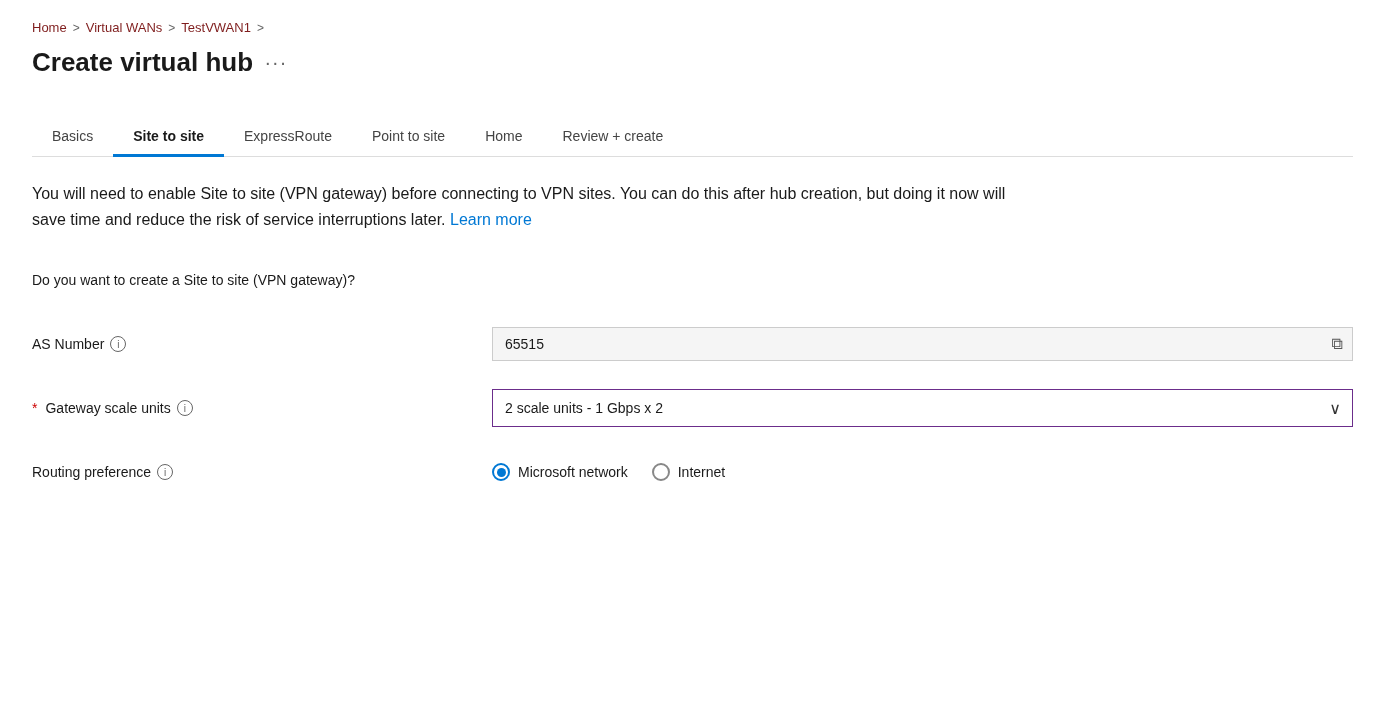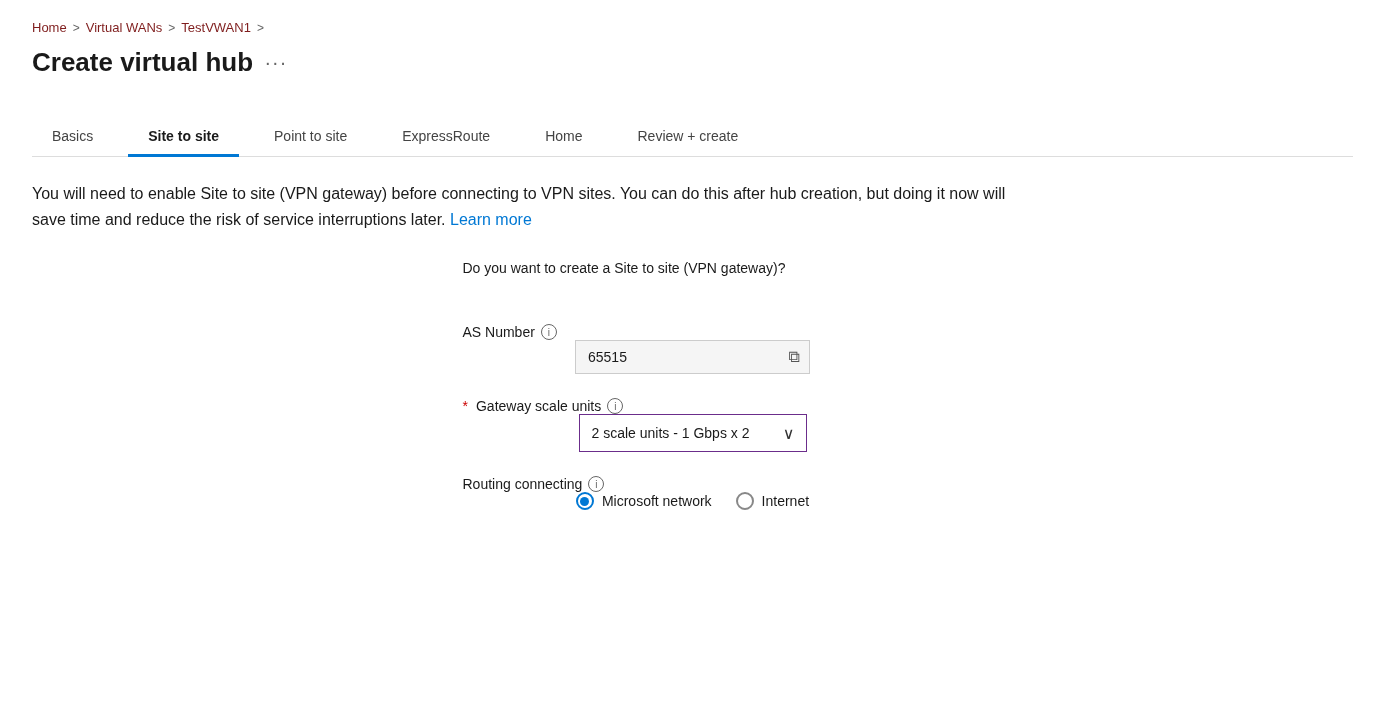--- a/index.html
+++ b/index.html
@@ -45,21 +45,21 @@
       color: #666;
       cursor: pointer;
       letter-spacing: 2px;
     }
 
     
     .tabs {
       display: flex;
       border-bottom: 1px solid #ddd;
       margin-bottom: 24px;
-      gap: 15px;
+      gap: 0;
     }
     .tab {
       padding: 10px 20px;
       cursor: pointer;
       font-size: 14px;
       color: #444;
       border-bottom: 3px solid transparent;
       margin-bottom: -1px;
       white-space: nowrap;
       text-decoration: none;
@@ -82,21 +82,20 @@
       color: #0078d4;
       text-decoration: none;
     }
 
     
     .form-row {
       display: flex;
       align-items: center;
       margin-bottom: 24px;
       min-height: 40px;
-      flex-direction: column;
     }
     .form-label {
       width: 460px;
       font-size: 14px;
       color: #1a1a1a;
       display: flex;
       align-items: center;
       gap: 6px;
       flex-shrink: 0;
     }
@@ -252,22 +251,22 @@
 </nav>
 
 <div class="page-title">
   <h1>Create virtual hub</h1>
   <span class="ellipsis">...</span>
 </div>
 
 <nav class="tabs">
   <span class="tab">Basics</span>
   <span class="tab active">Site to site</span>
+  <span class="tab">ExpressRoute</span>
   <span class="tab">Point to site</span>
-  <span class="tab">ExpressRoute</span>
   <span class="tab">Home</span>
   <span class="tab">Review + create</span>
 </nav>
 
 <p class="description">
   <span>You will need to enable Site to site (VPN gateway) before connecting to VPN sites. You can do this after hub creation, but doing it now will save time and reduce the risk of service interruptions later.</span>&nbsp;<a href="#">Learn more</a>
 </p>
 
 <div class="form-row">
   <div class="form-label">
@@ -293,21 +292,21 @@
     <span class="info-icon">i</span>
   </div>
   <div class="dropdown-wrapper">
     <select class="dropdown-select"><option>1 scale unit - 500 Mbps x 2</option><option selected="">2 scale units - 1 Gbps x 2</option><option>5 scale units - 5 Gbps x 2</option><option>10 scale units - 10 Gbps x 2</option></select>
     <span class="dropdown-arrow">∨</span>
   </div>
 </div>
 
 <div class="form-row">
   <div class="form-label">
-    <span>Routing connecting</span>
+    <span>Routing preference</span>
     <span class="info-icon">i</span>
   </div>
   <div class="radio-group">
     <label class="radio-option">
       <div class="radio-circle checked">
       </div>
       <span>Microsoft network</span>
     </label>
     <label class="radio-option">
       <div class="radio-circle">

